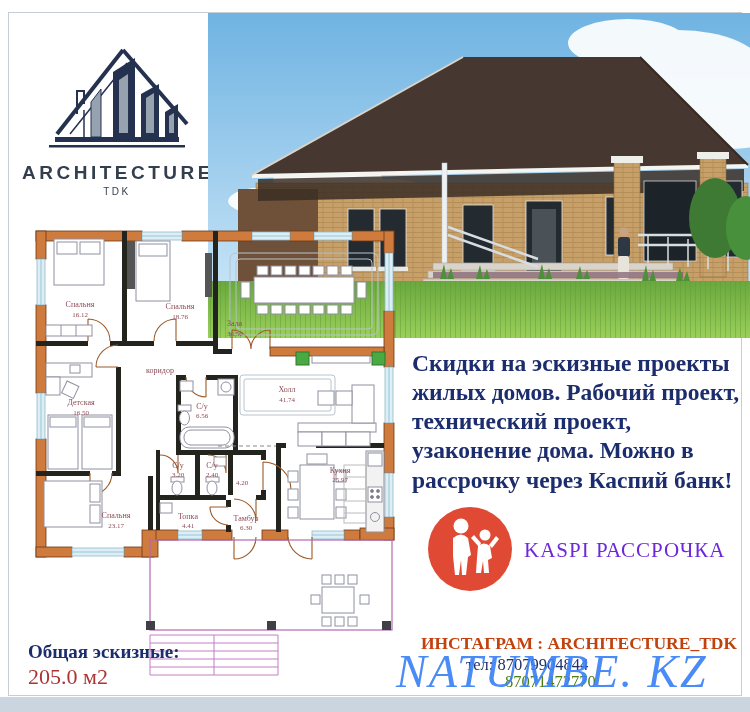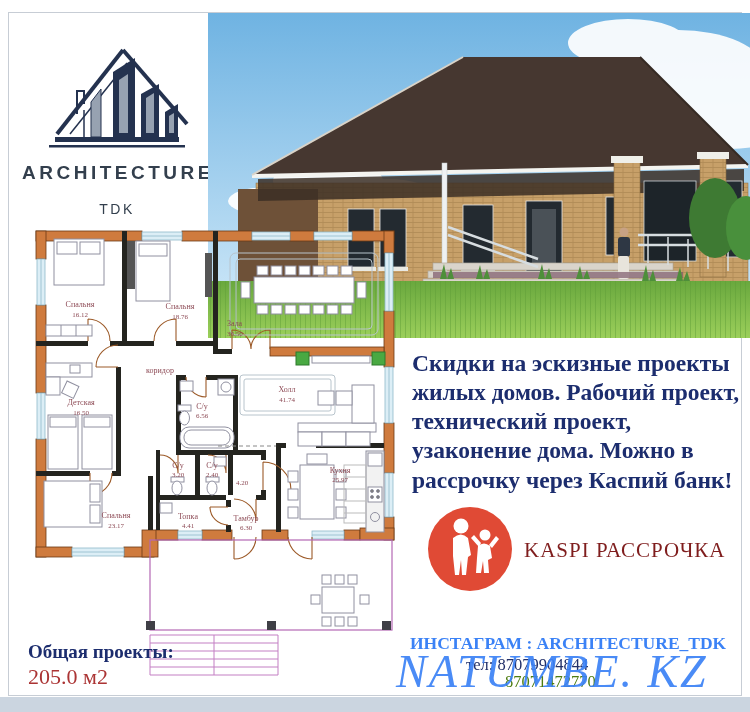--- a/index.html
+++ b/index.html
@@ -5,38 +5,38 @@
   html,body{margin:0;padding:0;background:#fff;}
   .page{position:relative;width:750px;height:712px;background:#ffffff;overflow:hidden;
         font-family:"Liberation Serif",serif;}
   .card-border{position:absolute;left:8px;top:12px;right:8px;bottom:16px;
         border:1px solid #c7cdd5;pointer-events:none;}
   .bottom-strip{position:absolute;left:0;right:0;bottom:0;height:15px;background:#cbd5e0;}
 
   .logo{position:absolute;left:22px;top:34px;width:190px;text-align:center;}
   .brand{font-family:"Liberation Sans",sans-serif;font-size:19px;letter-spacing:3.5px;
          color:#333f4d;font-weight:600;margin-top:6px;white-space:nowrap;}
-  .brand-sub{font-family:"Liberation Sans",sans-serif;font-size:14px;letter-spacing:2.5px;
-         color:#333f4d;font-weight:500;margin-top:17px;}
+  .brand-sub{font-family:"Liberation Sans",sans-serif;font-size:10px;letter-spacing:2.5px;
+         color:#333f4d;font-weight:500;margin-top:2px;}
 
   .photo{position:absolute;left:208px;top:13px;width:542px;height:325px;display:block;}
   .plan{position:absolute;left:30px;top:225px;width:370px;height:460px;display:block;}
 
   .promo{position:absolute;left:412px;top:349px;width:340px;color:#1c2d6e;
          font-weight:bold;font-size:23.5px;line-height:1.24;}
 
   .kaspi-circle{position:absolute;left:428px;top:507px;width:84px;height:84px;}
   .kaspi-label{position:absolute;left:524px;top:538px;font-size:21px;letter-spacing:1px;
-         color:#7f1d1d;white-space:nowrap;}
+         color:#6d28d9;white-space:nowrap;}
 
   .total-label{position:absolute;left:28px;top:641px;font-size:19px;font-weight:bold;color:#1c2d6e;}
   .total-value{position:absolute;left:28px;top:664px;font-size:22px;color:#ab3434;}
 
-  .insta{position:absolute;left:410px;top:633px;width:338px;text-align:left;
-         font-size:17.5px;font-weight:600;color:#3b82f6;white-space:nowrap;}
+  .insta{position:absolute;left:410px;top:633px;width:338px;text-align:center;
+         font-size:17.5px;font-weight:600;color:#c2410c;white-space:nowrap;}
   .phone1{position:absolute;left:466px;top:655px;font-size:16.5px;color:#223069;}
   .phone2{position:absolute;left:505px;top:672px;font-size:16.5px;color:#4d7c0f;}
 
   .watermark{position:absolute;left:396px;top:645px;font-size:46px;font-style:italic;
          color:#3b82f6;letter-spacing:2px;opacity:.92;white-space:nowrap;z-index:5;}
 
   text.rn{font-family:"Liberation Serif",serif;font-size:8px;fill:#8d4a55;text-anchor:middle;}
   text.ra{font-family:"Liberation Serif",serif;font-size:7px;fill:#8d4a55;text-anchor:middle;}
 </style>
 </head>
@@ -397,21 +397,21 @@
       <circle cx="33" cy="19" r="7.5"></circle>
       <path d="M25 31 Q33 24 40 31 L43 48 L40 50 L38 68 L34 68 L33 53 L31 68 L27 68 L25 49 Z"></path>
       <circle cx="57" cy="28" r="5.5"></circle>
       <path d="M50 39 Q56 34 62 39 L64 51 L60 53 L61 66 L56 66 L55 54 L53 66 L48 66 L49 51 Z"></path>
       <path d="M51 40 L43 31 L46 28 L53 36 Z"></path>
       <path d="M61 38 L68 29 L71 32 L64 41 Z"></path>
     </g>
   </svg>
   <div class="kaspi-label">KASPI РАССРОЧКА</div>
 
-  <div class="total-label">Общая проекты:</div>
+  <div class="total-label">Общая эскизные:</div>
   <div class="total-value">205.0 м2</div>
 
   <div class="insta">ИНСТАГРАМ : ARCHITECTURE_TDK</div>
   <div class="phone1">тел: 87079904844</div>
   <div class="phone2">87071472770</div>
 
   <div class="watermark">NATUMBE. KZ</div>
 
   <div class="bottom-strip"></div>
 </div>

